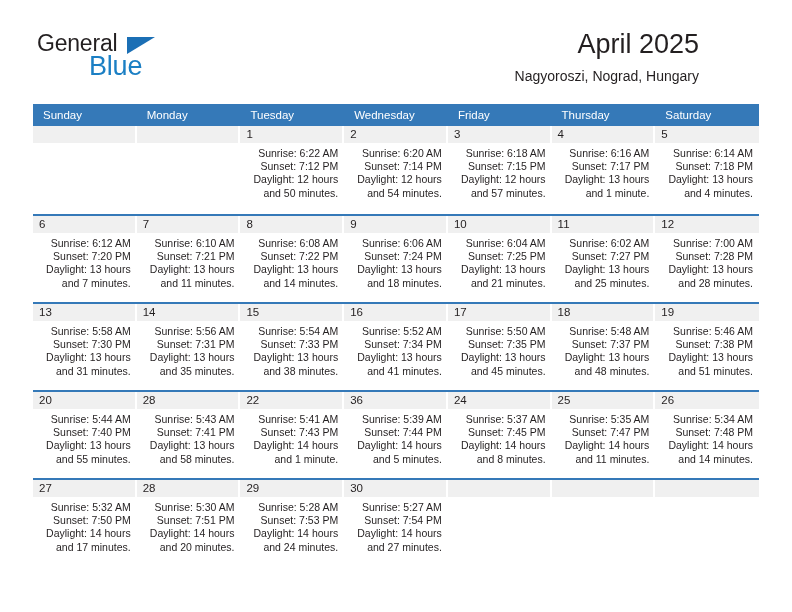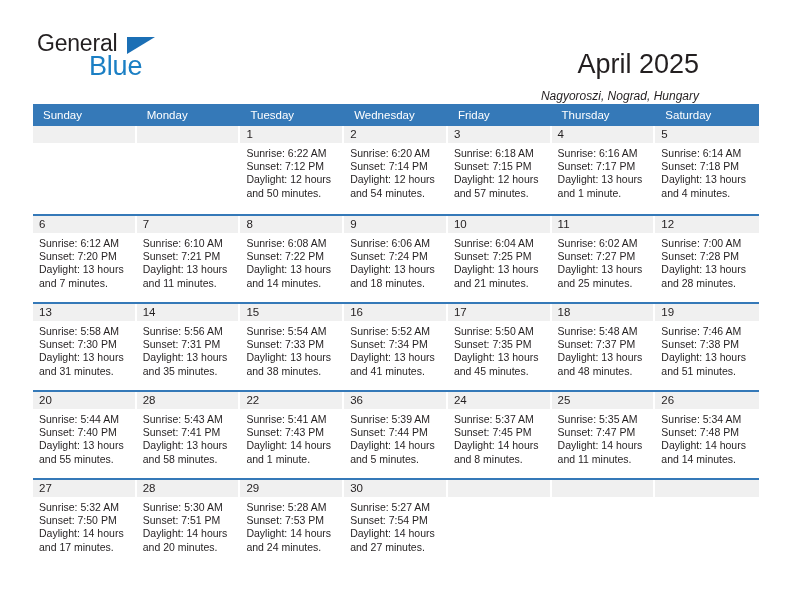--- a/index.html
+++ b/index.html
@@ -64,35 +64,33 @@
     height: 0;
     border-top: 17px solid #1b6fb5;
     border-right: 28px solid transparent;
   }
 
   .title-block {
     position: absolute;
     right: 0;
     top: 0;
     text-align: right;
-    margin-top: 20px;
   }
   .cal-title {
     font-size: 27px;
     color: #231f20;
     line-height: 32px;
     white-space: nowrap;
   }
   .cal-subtitle {
     margin-top: 8px;
-    font-size: 12px;
+    font-size: 14px;
     color: #231f20;
     line-height: 17px;
     white-space: nowrap;
-    font-style: italic;
   }
 
   
   .calendar {
     position: absolute;
     left: 33px;
     top: 104px;
     width: 726px;
   }
 
@@ -148,20 +146,21 @@
   }
   .daycell.empty .daynum-band {
     background: #f0f0f0;
   }
 
   .daybody {
     padding: 4px 6px 0 6px;
     font-size: 10.5px;
     line-height: 13.2px;
     color: #231f20;
+    text-align: right;
   }
   .daybody div {
     white-space: nowrap;
   }
 </style>
 </head>
 <body>
 
 <div class="page">
 
@@ -367,21 +366,21 @@
               <div class="daybody">
                 <div>Sunrise: 5:48 AM</div>
                 <div>Sunset: 7:37 PM</div>
                 <div>Daylight: 13 hours</div>
                 <div>and 48 minutes.</div>
               </div>
             </div>
             <div class="daycell">
               <div class="daynum-band">19</div>
               <div class="daybody">
-                <div>Sunrise: 7:46 AM</div>
+                <div>Sunrise: 5:46 AM</div>
                 <div>Sunset: 7:38 PM</div>
                 <div>Daylight: 13 hours</div>
                 <div>and 51 minutes.</div>
               </div>
             </div>
           </div>
         </div>
         <div class="week">
           <div class="week-inner">
             <div class="daycell">

